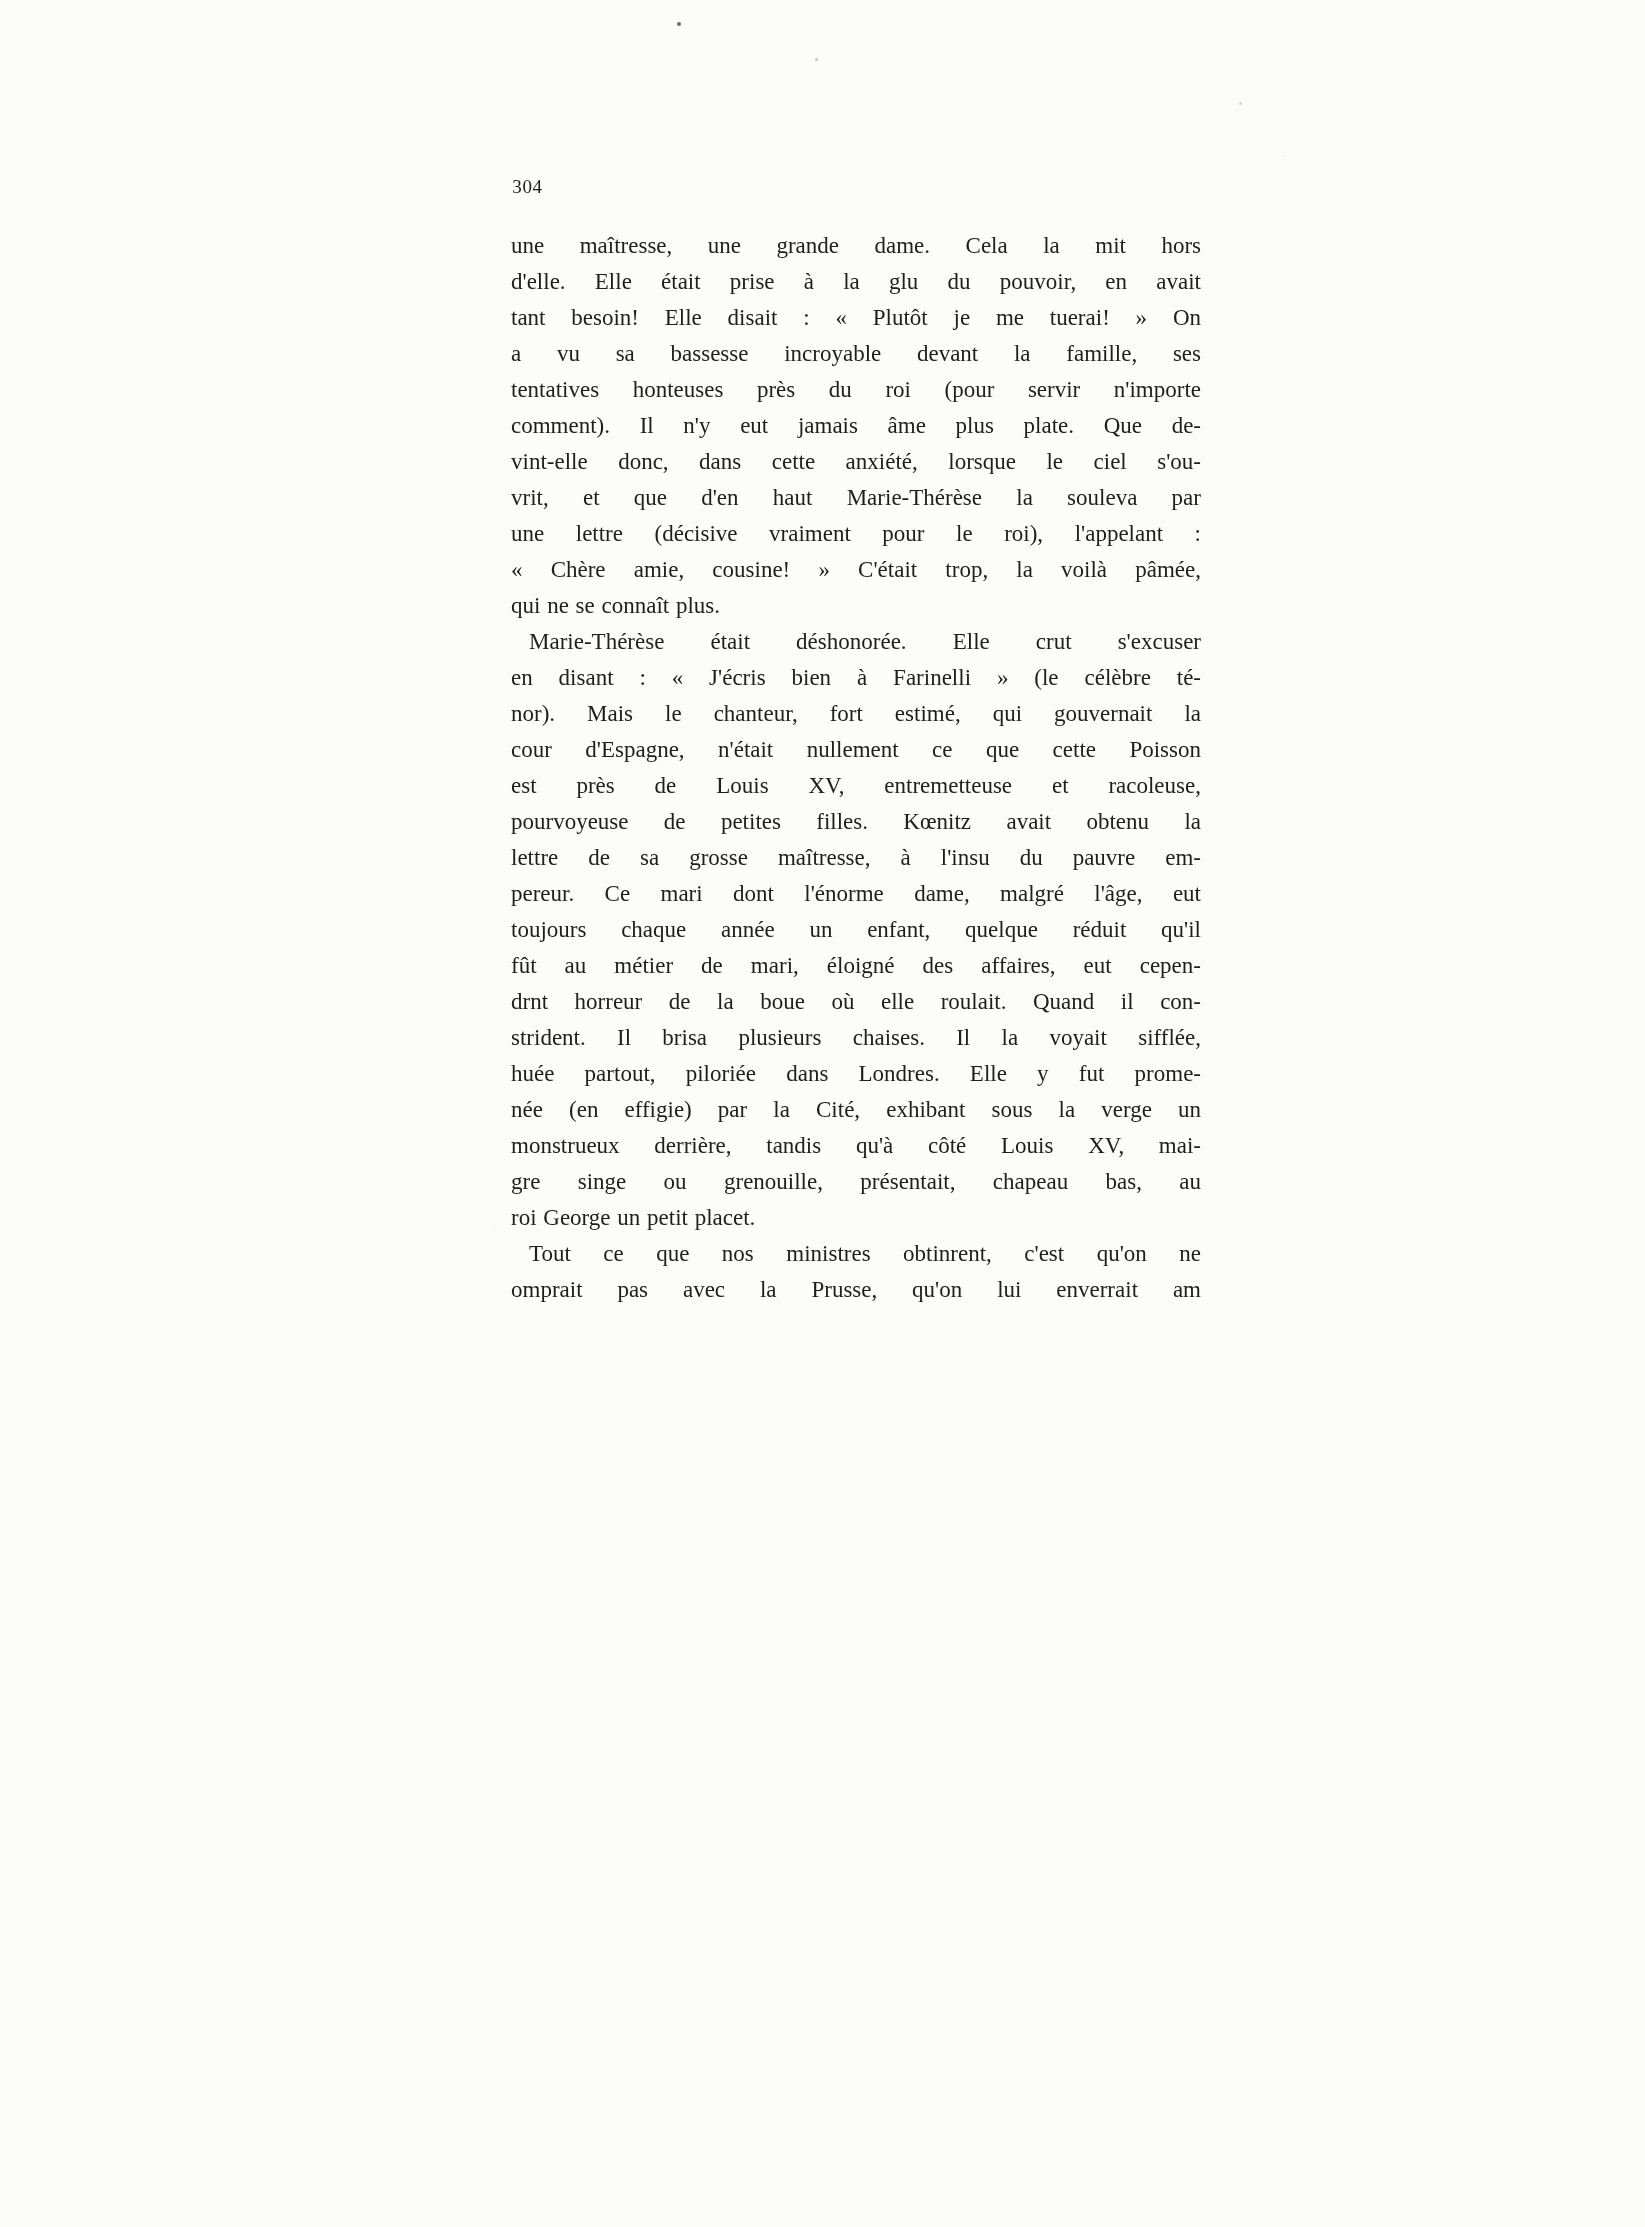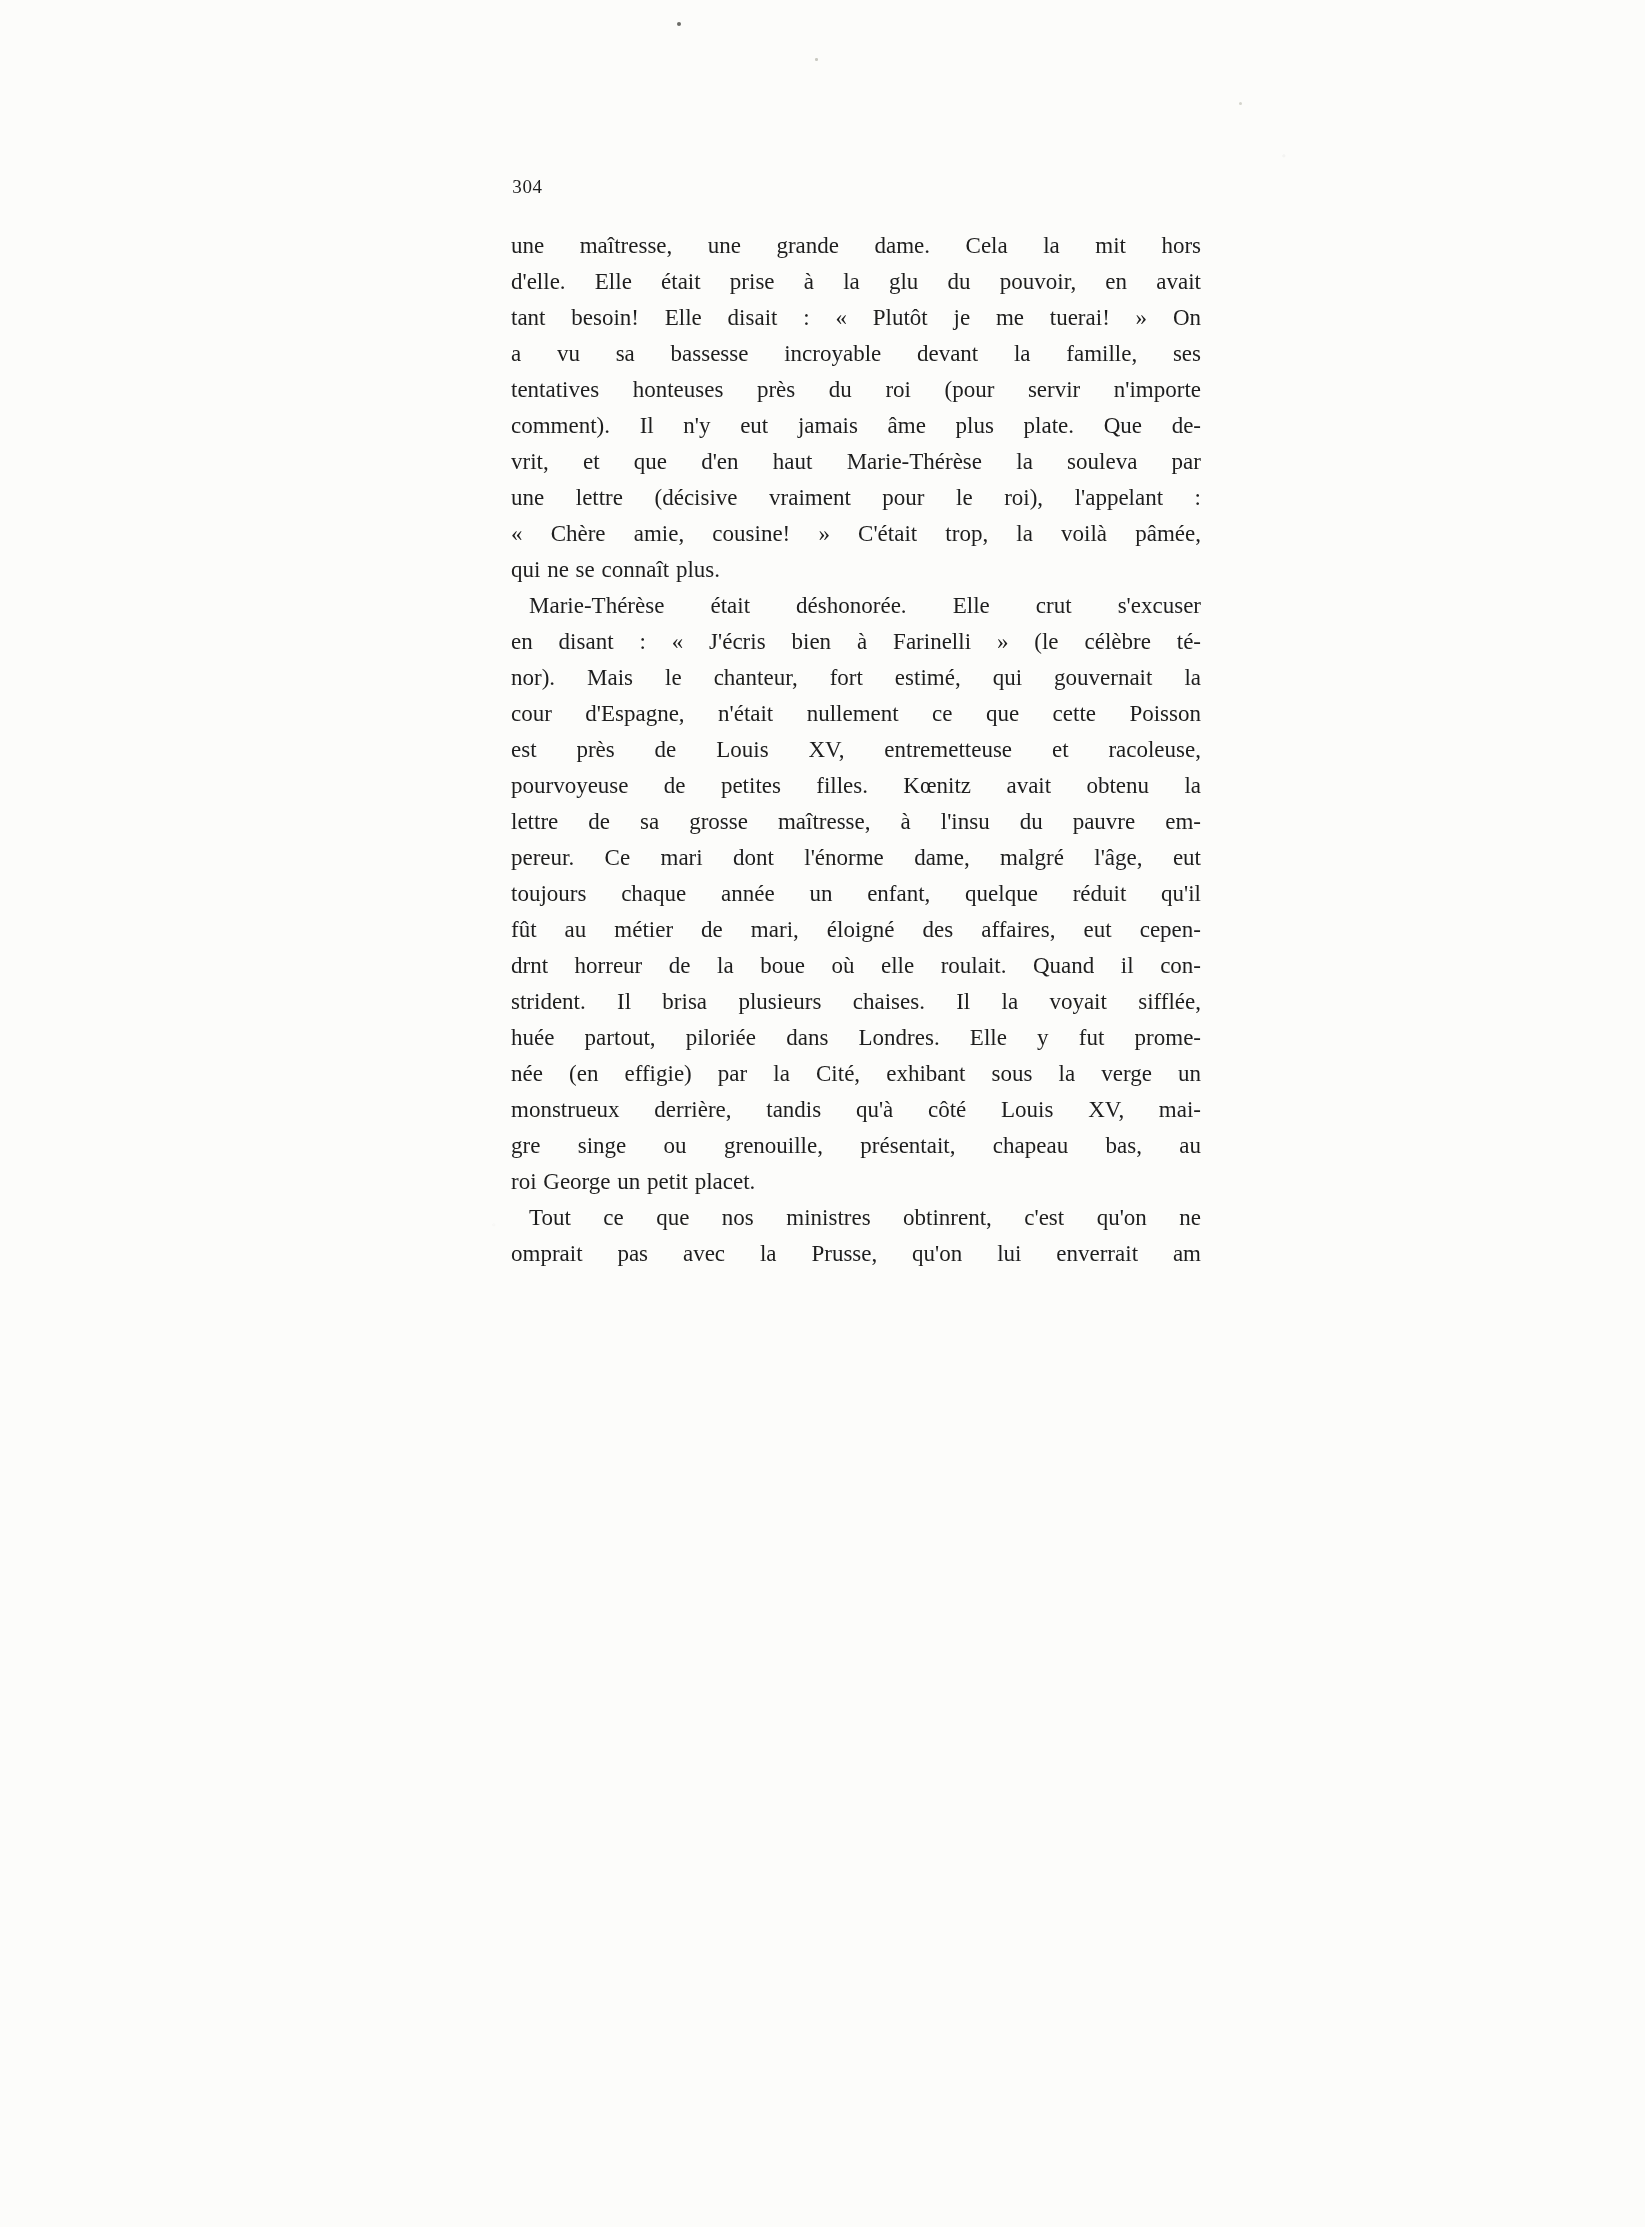--- a/index.html
+++ b/index.html
@@ -94,20 +94,21 @@
   <span class="page-number">304</span>
 </div>
 
 <div class="text-block">
     <div class="line">une maîtresse, une grande dame. Cela la mit hors</div>
     <div class="line">d'elle. Elle était prise à la glu du pouvoir, en avait</div>
     <div class="line">tant besoin! Elle disait : « Plutôt je me tuerai! » On</div>
     <div class="line">a vu sa bassesse incroyable devant la famille, ses</div>
     <div class="line">tentatives honteuses près du roi (pour servir n'importe</div>
     <div class="line">comment). Il n'y eut jamais âme plus plate. Que de-</div>
+    <div class="line">vint-elle donc, dans cette anxiété, lorsque le ciel s'ou-</div>
     <div class="line">vrit, et que d'en haut Marie-Thérèse la souleva par</div>
     <div class="line">une lettre (décisive vraiment pour le roi), l'appelant :</div>
     <div class="line">« Chère amie, cousine! » C'était trop, la voilà pâmée,</div>
     <div class="line last">qui ne se connaît plus.</div>
     <div class="line indent">Marie-Thérèse était déshonorée. Elle crut s'excuser</div>
     <div class="line">en disant : « J'écris bien à Farinelli » (le célèbre té-</div>
     <div class="line">nor). Mais le chanteur, fort estimé, qui gouvernait la</div>
     <div class="line">cour d'Espagne, n'était nullement ce que cette Poisson</div>
     <div class="line">est près de Louis XV, entremetteuse et racoleuse,</div>
     <div class="line">pourvoyeuse de petites filles. Kœnitz avait obtenu la</div>

